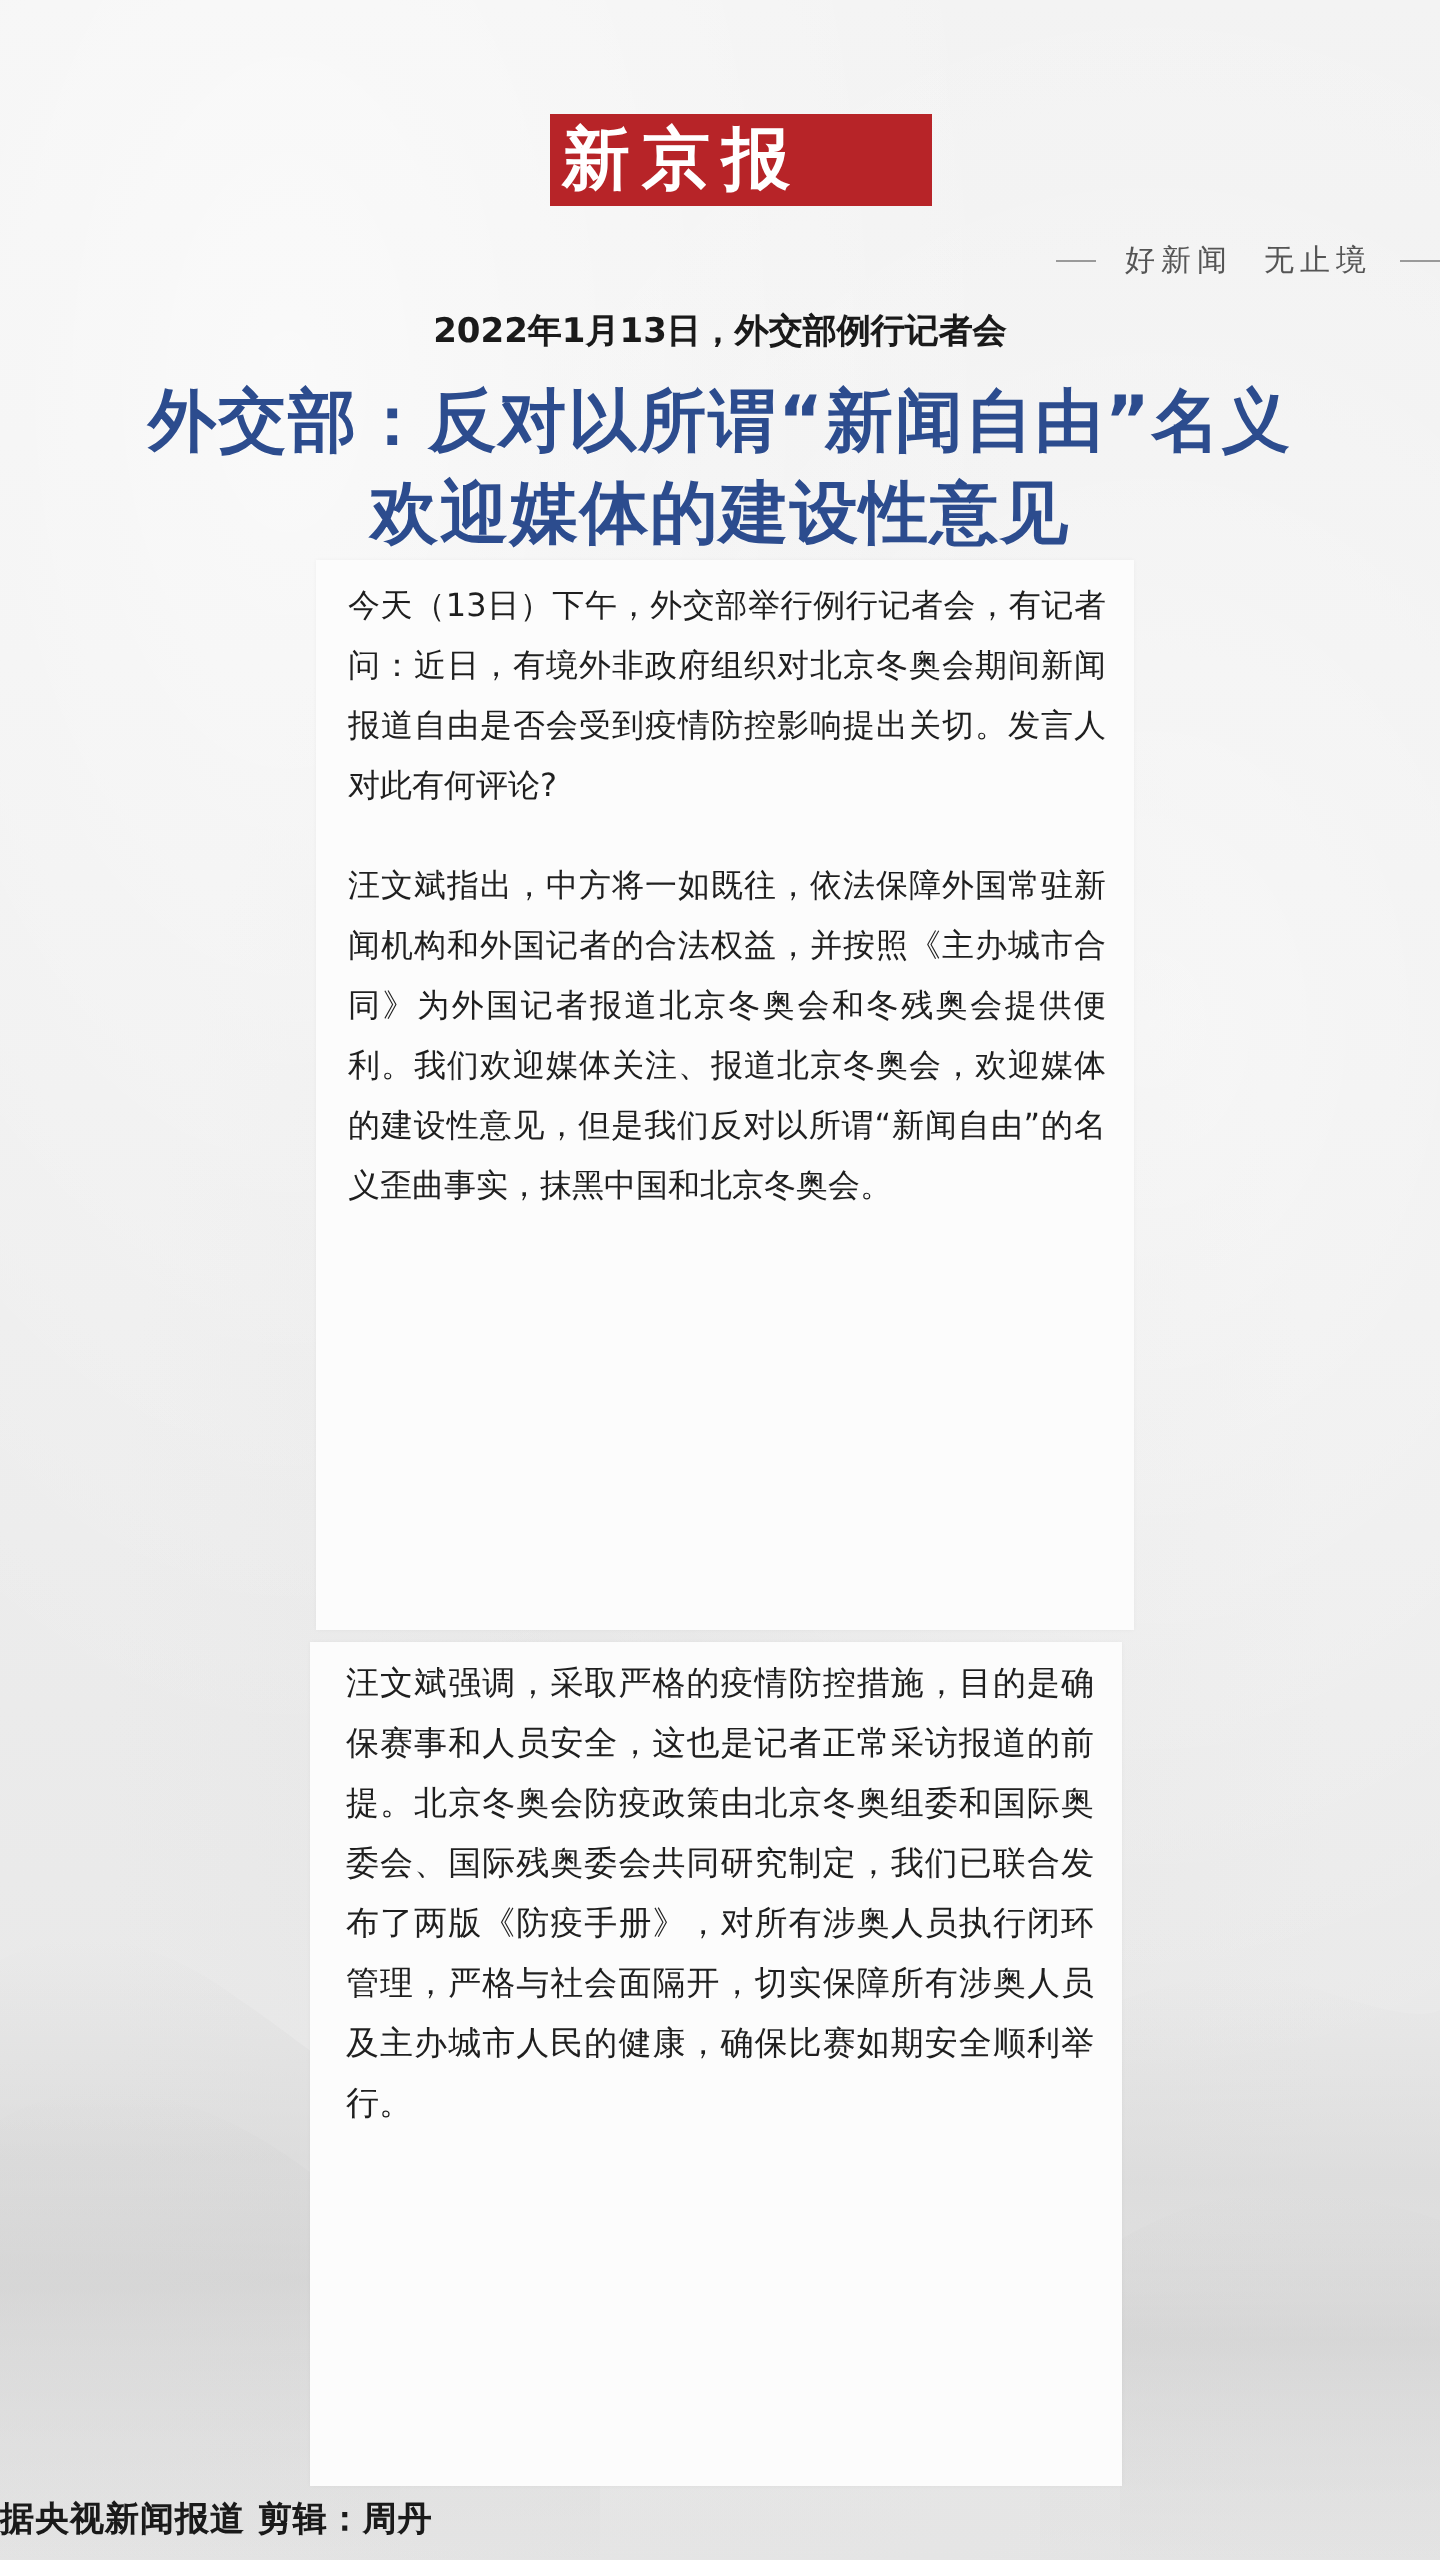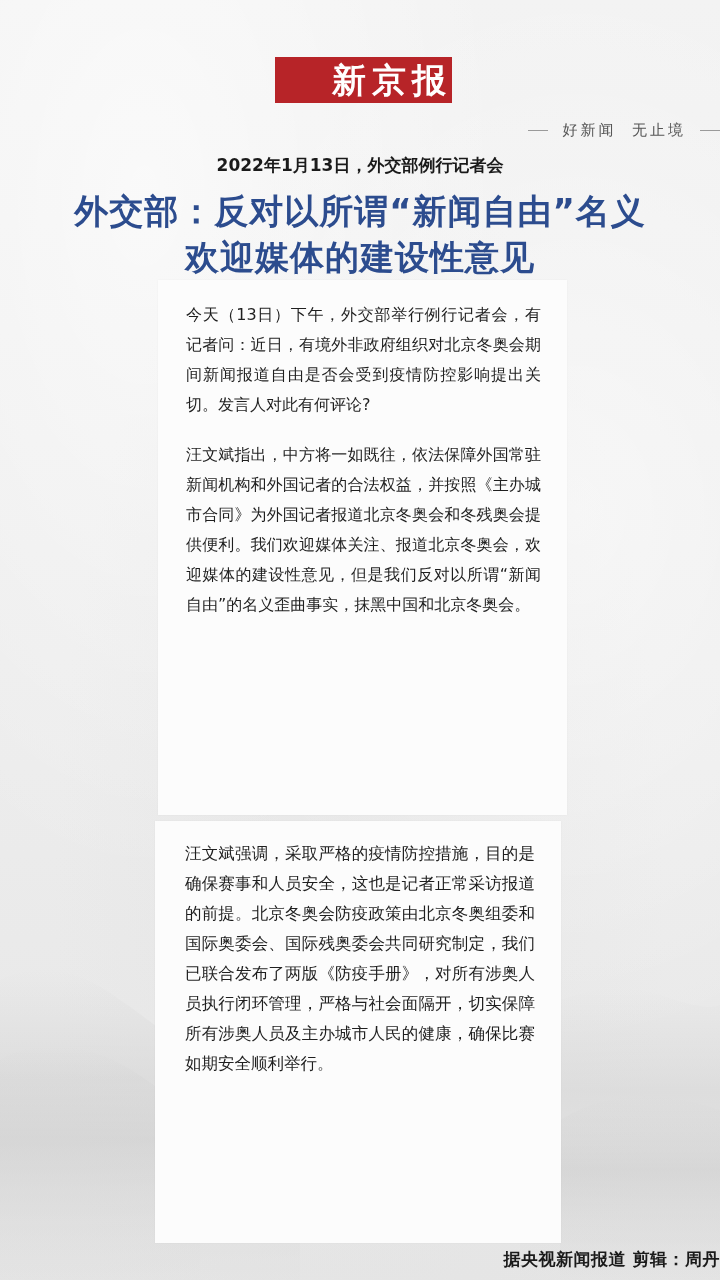--- a/index.html
+++ b/index.html
@@ -29,26 +29,26 @@
       left: 0;
       right: 0;
       bottom: 0;
       height: 380px;
     }
     
     .masthead {
       position: absolute;
       left: 275px;
       top: 57px;
-      width: 177px;
+      width: 191px;
       height: 46px;
       background: #b72428;
       display: flex;
       align-items: center;
-      justify-content: flex-end;
+      justify-content: flex-start;
     }
     .masthead-text {
       color: #ffffff;
       font-family: "DejaVu Serif", "Liberation Serif", serif;
       font-weight: bold;
       font-size: 34px;
       letter-spacing: 6px;
       line-height: 1;
       padding-left: 6px;
     }
@@ -114,40 +114,40 @@
       padding: 8px 14px 0 16px;
     }
     .card-2 {
       left: 155px;
       top: 821px;
       width: 406px;
       height: 422px;
       padding: 6px 14px 0 18px;
     }
     .para {
-      margin: 12px;
+      margin: 0;
       font-size: 16px;
       line-height: 30px;
       color: #1f1f1f;
       text-align: justify;
       word-break: break-all;
     }
     .para + .para {
       margin-top: 20px;
     }
     .card-2 .para {
       font-size: 16.5px;
       line-height: 30px;
     }
     .footer-credit {
       position: absolute;
       left: 0;
       right: 0;
       top: 1248px;
-      text-align: right;
+      text-align: left;
       font-size: 17px;
       font-weight: bold;
       color: #1a1a1a;
       letter-spacing: 0.5px;
     }
   </style>
 </head>
 <body>
 
 <div class="paper-bg"></div>

